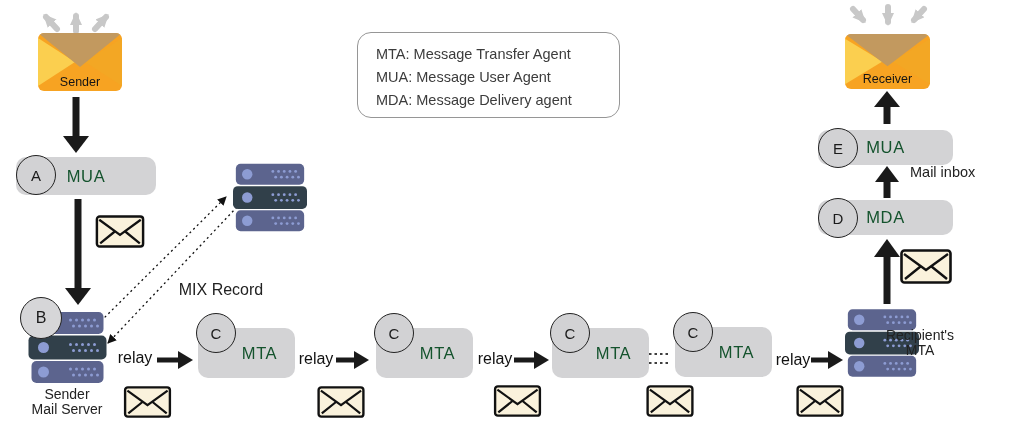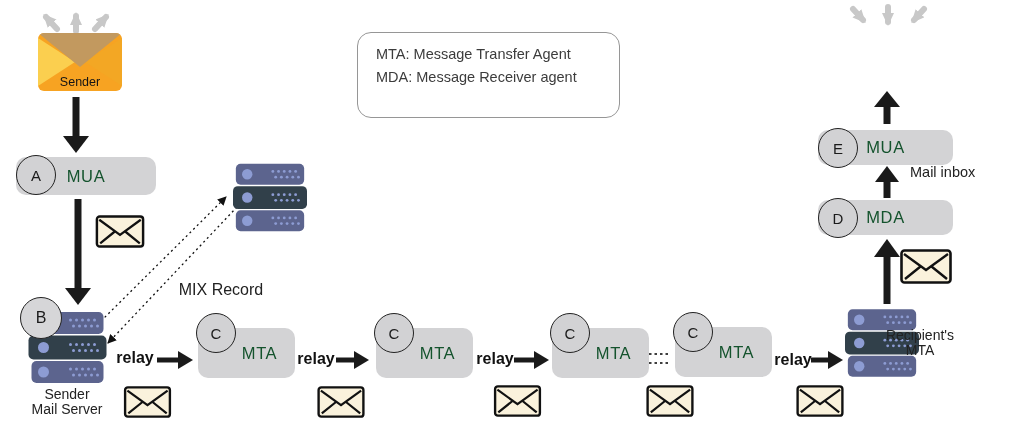--- a/index.html
+++ b/index.html
@@ -25,21 +25,21 @@
            justify-content:center;font-size:16px;}
 
   
   .legend{position:absolute;left:357px;top:32px;width:263px;height:86px;box-sizing:border-box;
           border:1.5px solid #969696;border-radius:14px;background:#fff;
           padding:10px 0 16px 18px;}
   .legend div{font-size:14.5px;line-height:23px;color:#3c3c3c;}
 
   
   .lbl{position:absolute;font-size:14px;font-weight:500;color:#222;text-align:center;line-height:14.5px;}
-  .relay{position:absolute;width:44px;text-align:center;font-size:16px;font-weight:700;color:#111;}
+  .relay{position:absolute;width:44px;text-align:center;font-size:16px;font-weight:400;color:#111;}
 
   
   .bigenv{position:absolute;}
   .bigenv .env-label{position:absolute;left:0;right:0;bottom:4px;text-align:center;
                      font-size:12.5px;font-weight:500;color:#141414;}
 </style>
 </head>
 <body>
 
 <div class="canvas">
@@ -146,24 +146,31 @@
     </g>
   </svg>
 
   <div class="bigenv" style="left:38px;top:33px;width:84px;height:60px">
     <svg width="84" height="58" viewBox="0 0 84 58">
         <use href="#bigenv-def"></use>
       </svg>
     <span class="env-label">Sender</span>
   </div>
 
+  <div class="bigenv" style="left:845px;top:34px;width:85px;height:56px">
+    <svg width="85" height="55" viewBox="0 0 84 58" preserveAspectRatio="none">
+        <use href="#bigenv-def"></use>
+      </svg>
+    <span class="env-label">Receiver</span>
+  </div>
 
   <div class="legend">
     <div>MTA: Message Transfer Agent</div>
-    <div>MDA: Message Receiver agent</div>
+    <div>MUA: Message User Agent</div>
+    <div>MDA: Message Delivery agent</div>
   </div>
 
   <div class="agent-box box-sm" style="left:16px;top:157px;width:140px;height:38px">
     <div class="badge">
         <span>A</span>
       </div>
     <span class="agent-label">MUA</span>
   </div>
 
   <div class="agent-box box-sm" style="left:818px;top:130px;width:135px;height:35px">

